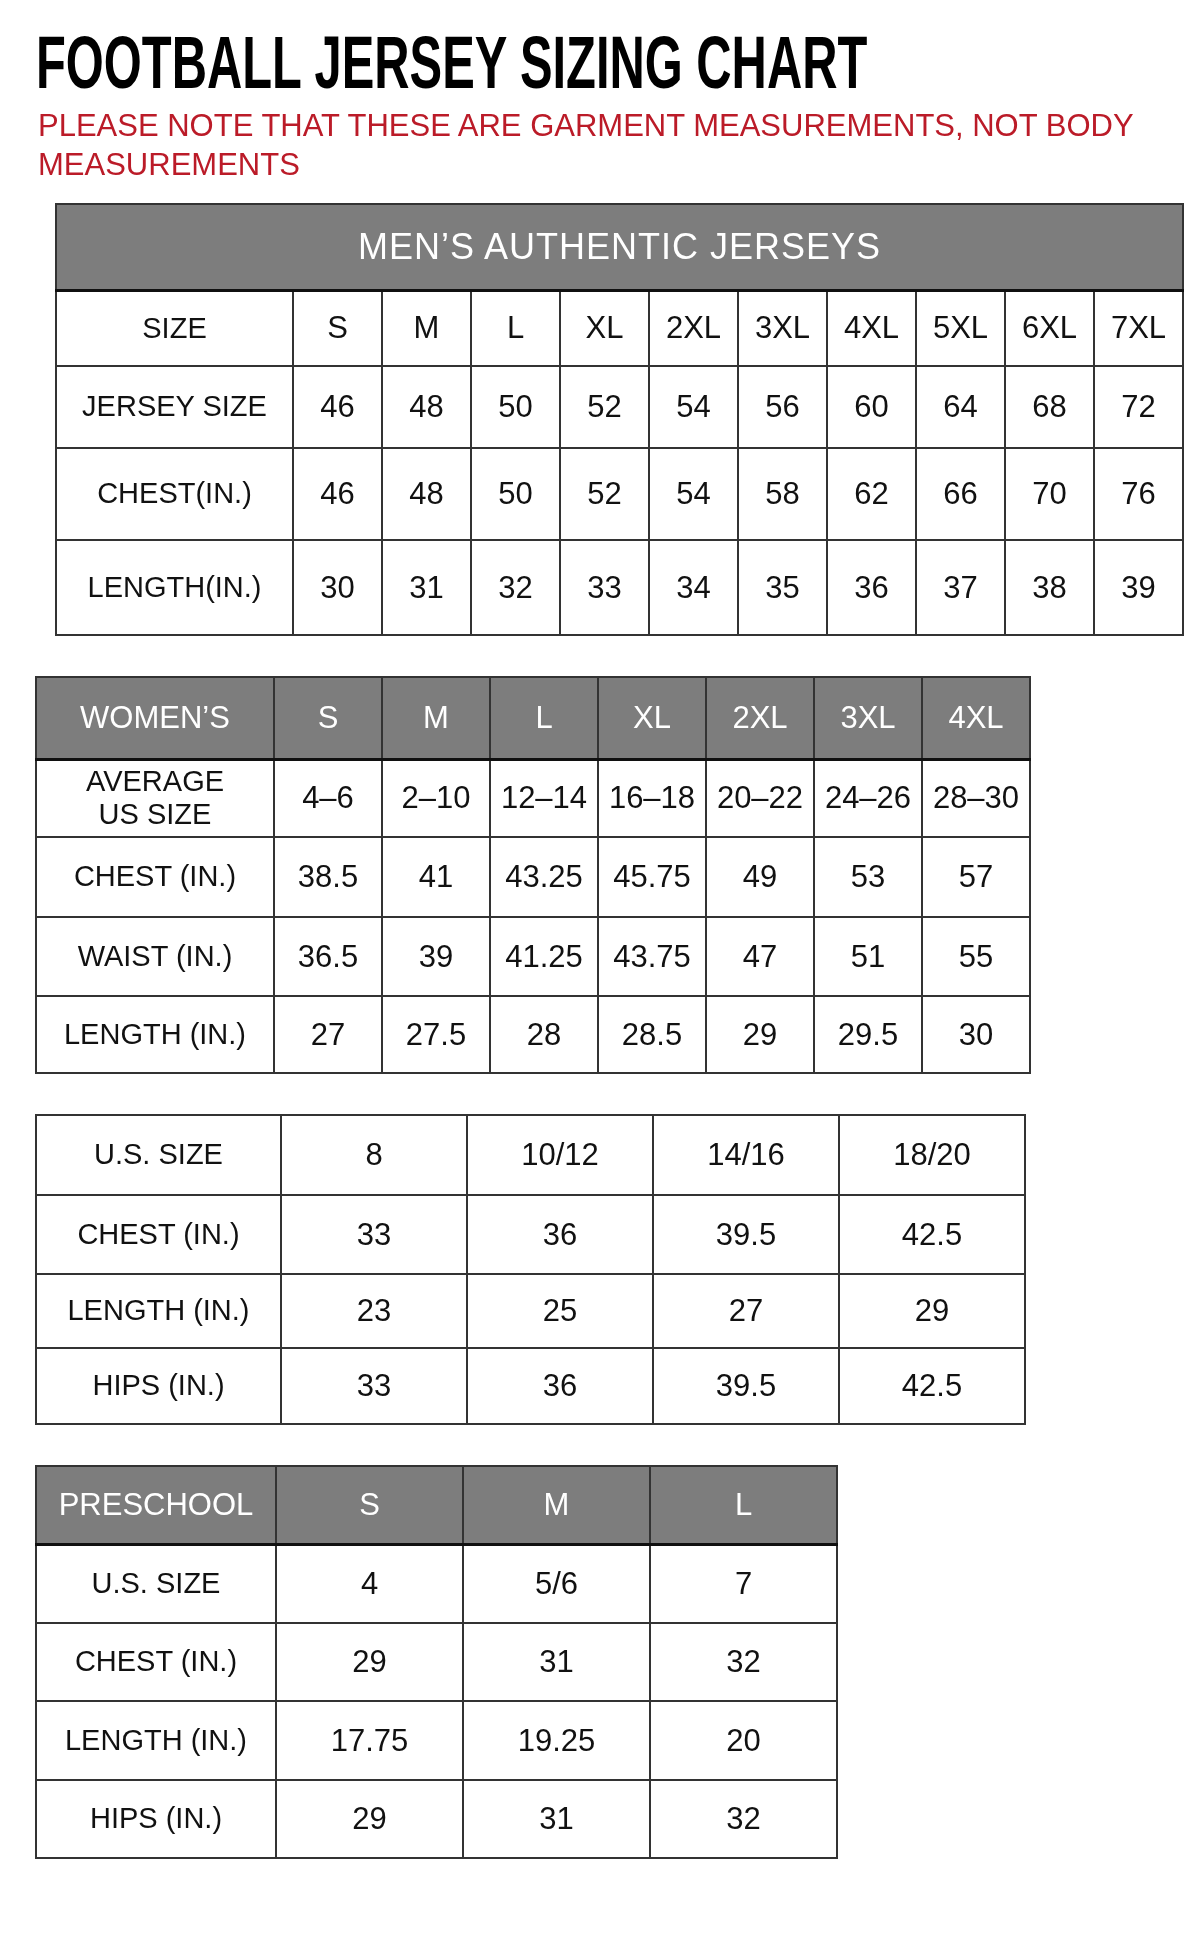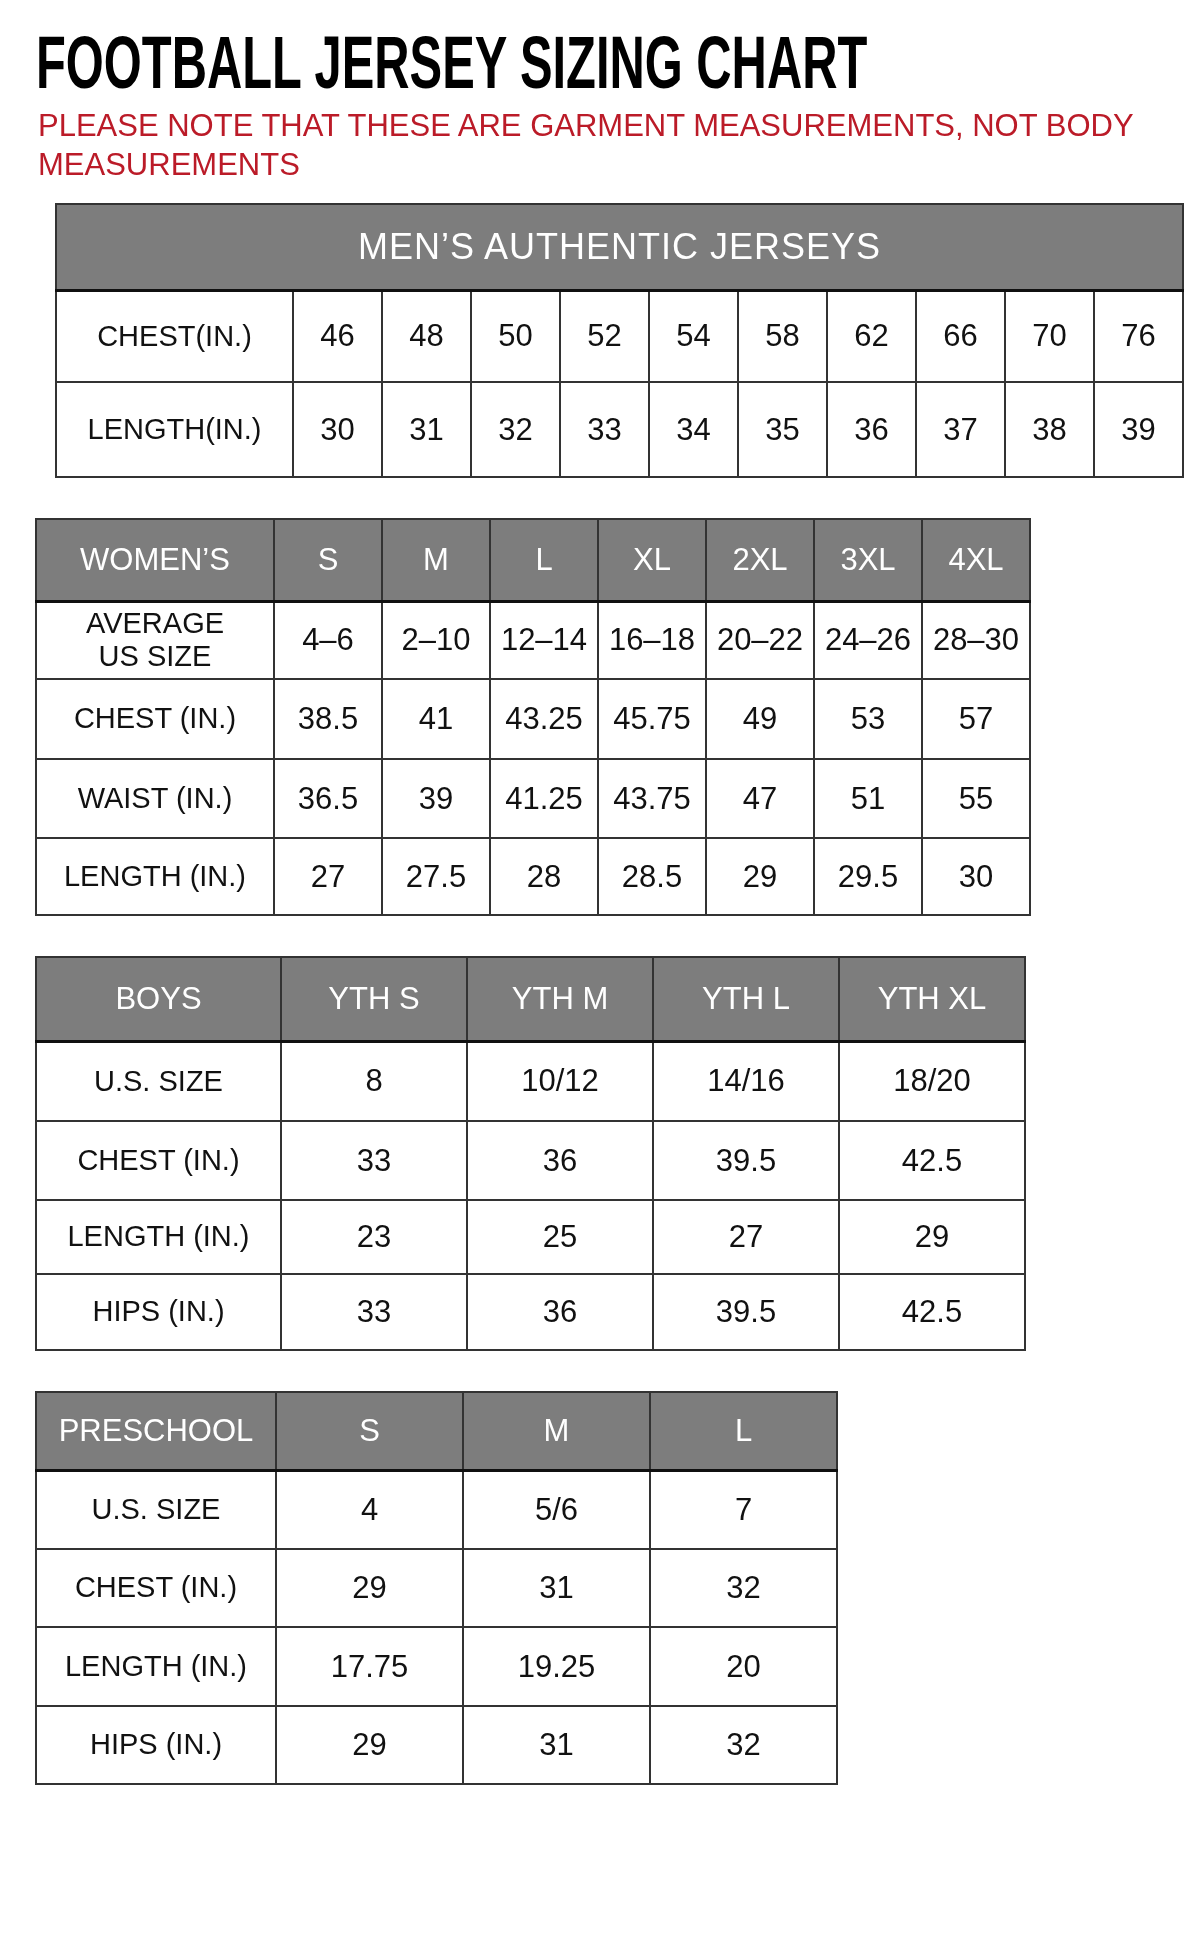--- a/index.html
+++ b/index.html
@@ -54,20 +54,46 @@
         <col style="width:89px">
           <col style="width:89px">
           <col style="width:89px">
           <col style="width:89px">
           <col style="width:89px">
       </colgroup>
       <tbody>
           <tr style="height:86px">
         <td class="banner" colspan="11">MEN’S AUTHENTIC JERSEYS</td>
       </tr>
+      <tr style="height:76px">
+            <td class="label-cell">SIZE</td>
+            <td>S</td>
+            <td>M</td>
+            <td>L</td>
+            <td>XL</td>
+            <td>2XL</td>
+            <td>3XL</td>
+            <td>4XL</td>
+            <td>5XL</td>
+            <td>6XL</td>
+            <td>7XL</td>
+          </tr>
+      <tr style="height:82px">
+            <td class="label-cell">JERSEY SIZE</td>
+            <td>46</td>
+            <td>48</td>
+            <td>50</td>
+            <td>52</td>
+            <td>54</td>
+            <td>56</td>
+            <td>60</td>
+            <td>64</td>
+            <td>68</td>
+            <td>72</td>
+          </tr>
       <tr style="height:92px">
             <td class="label-cell">CHEST(IN.)</td>
             <td>46</td>
             <td>48</td>
             <td>50</td>
             <td>52</td>
             <td>54</td>
             <td>58</td>
             <td>62</td>
             <td>66</td>
@@ -162,27 +188,20 @@
   <div class="tbl-wrap">
     <table class="boys">
       <colgroup>
         <col style="width:245px">
         <col style="width:186px">
           <col style="width:186px">
           <col style="width:186px">
           <col style="width:186px">
       </colgroup>
       <tbody>
-          <tr style="height:84px" data-header="true">
-            <td class="label-cell gray">BOYS</td>
-            <td class="gray">YTH S</td>
-            <td class="gray">YTH M</td>
-            <td class="gray">YTH L</td>
-            <td class="gray">YTH XL</td>
-          </tr>
       <tr style="height:80px">
             <td class="label-cell">U.S. SIZE</td>
             <td>8</td>
             <td>10/12</td>
             <td>14/16</td>
             <td>18/20</td>
           </tr>
       <tr style="height:79px">
             <td class="label-cell">CHEST (IN.)</td>
             <td>33</td>

